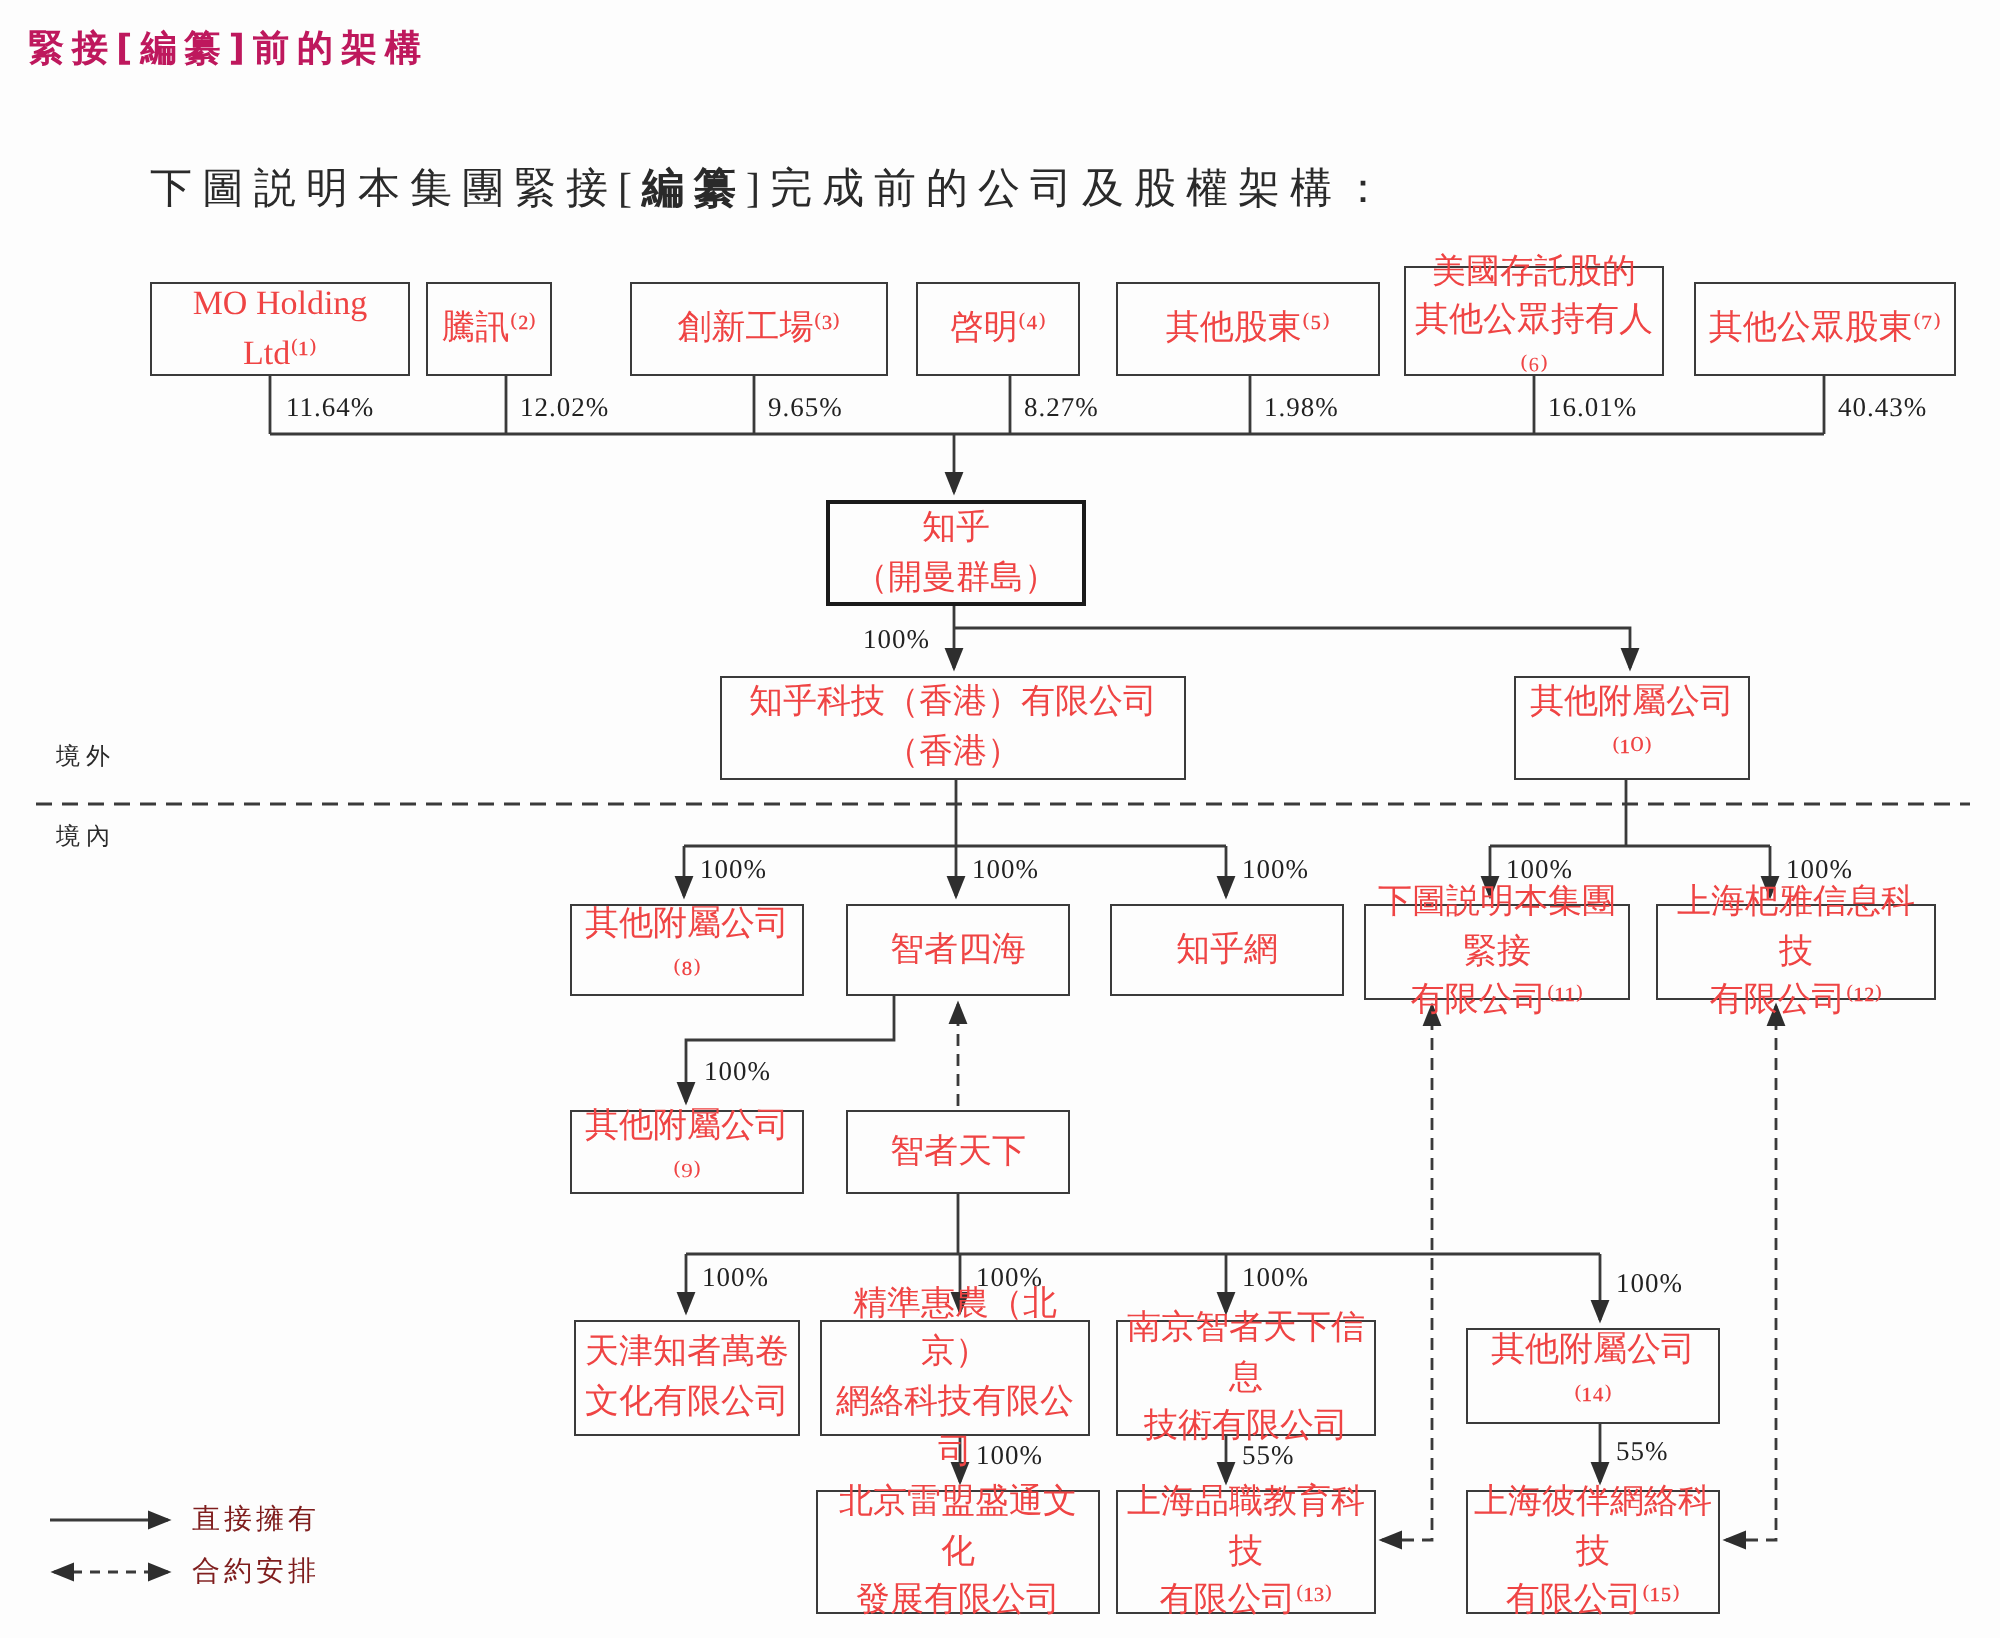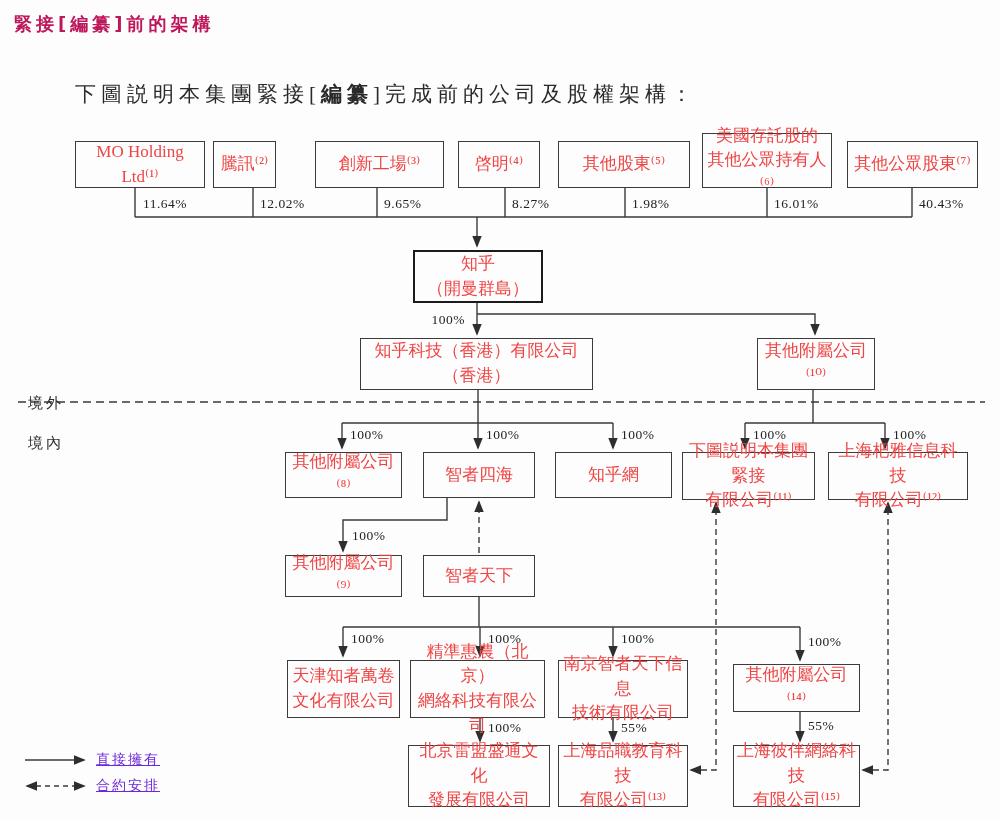--- a/index.html
+++ b/index.html
@@ -10,22 +10,22 @@
   #page-title .em{font-weight:900;}
   #subtitle{position:absolute;left:75px;top:80px;font-size:21px;letter-spacing:5px;color:#2a2a2a;}
   #subtitle .em{font-weight:700;}
   svg.lines{position:absolute;left:0;top:0;pointer-events:none;}
   .box{position:absolute;box-sizing:border-box;border:1.4px solid #3b3b3b;background:#fdfdfd;
        display:flex;align-items:center;justify-content:center;text-align:center;
        white-space:pre-line;font-size:17px;line-height:1.45;padding:2px 3px;color:#ef4444;}
   .box.thick{border:2.6px solid #1b1b1b;}
   .pct{position:absolute;font-size:13.5px;color:#222;letter-spacing:0.5px;font-family:Liberation Serif, serif;}
   .pct.ralign{text-align:right;}
-  .region{position:absolute;font-size:15px;letter-spacing:3px;color:#2a2a2a;margin-top:24px;}
-  .legendlbl{position:absolute;font-size:14px;letter-spacing:2px;color:#6d28d9;text-decoration:underline;}
+  .region{position:absolute;font-size:12px;letter-spacing:3px;color:#2a2a2a;}
+  .legendlbl{position:absolute;font-size:14px;letter-spacing:2px;color:#7f1d1d;}
 </style>
 </head>
 <body>
 
 <div id="canvas">
 
   <div id="page-title"><span>緊接[</span><span class="em">編纂</span><span>]前的架構</span></div>
 
   <div id="subtitle"><span>下圖説明本集團緊接[</span><span class="em">編纂</span><span>]完成前的公司及股權架構：</span></div>
 

